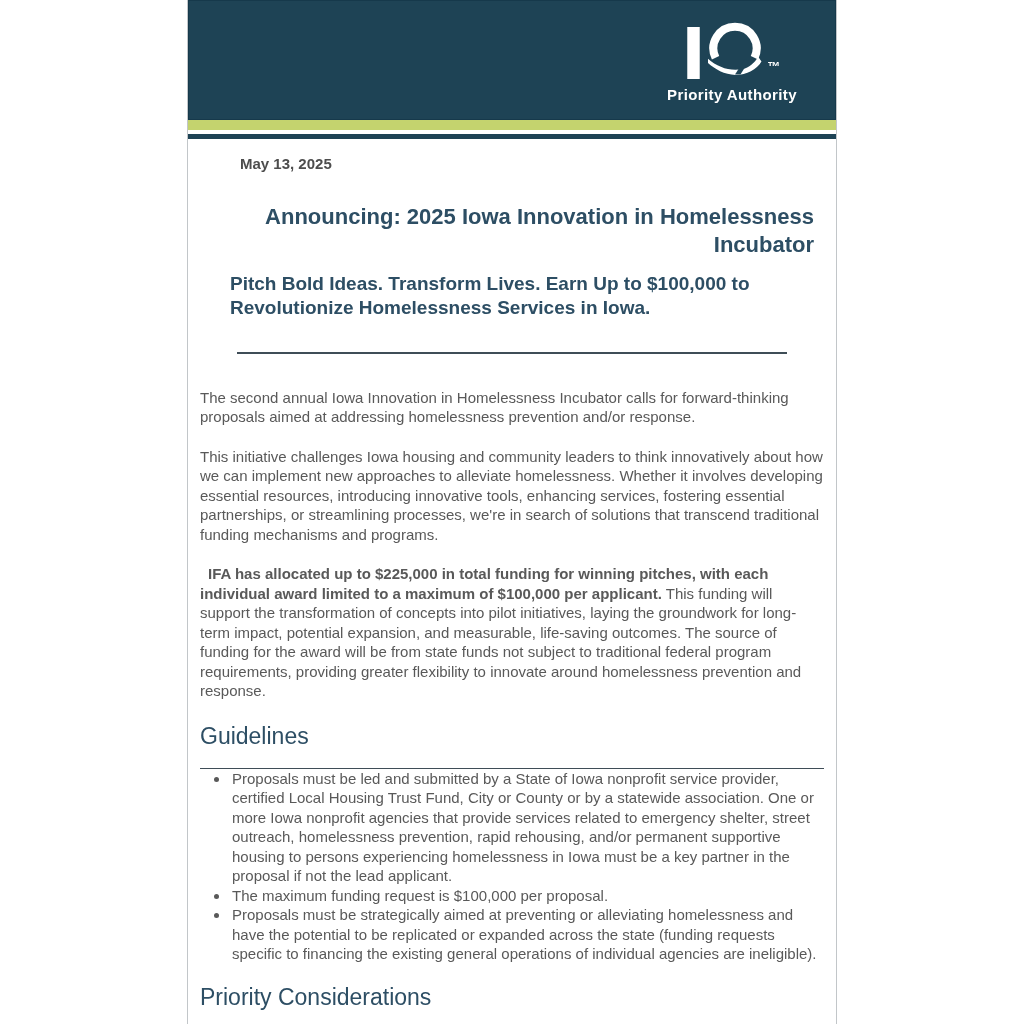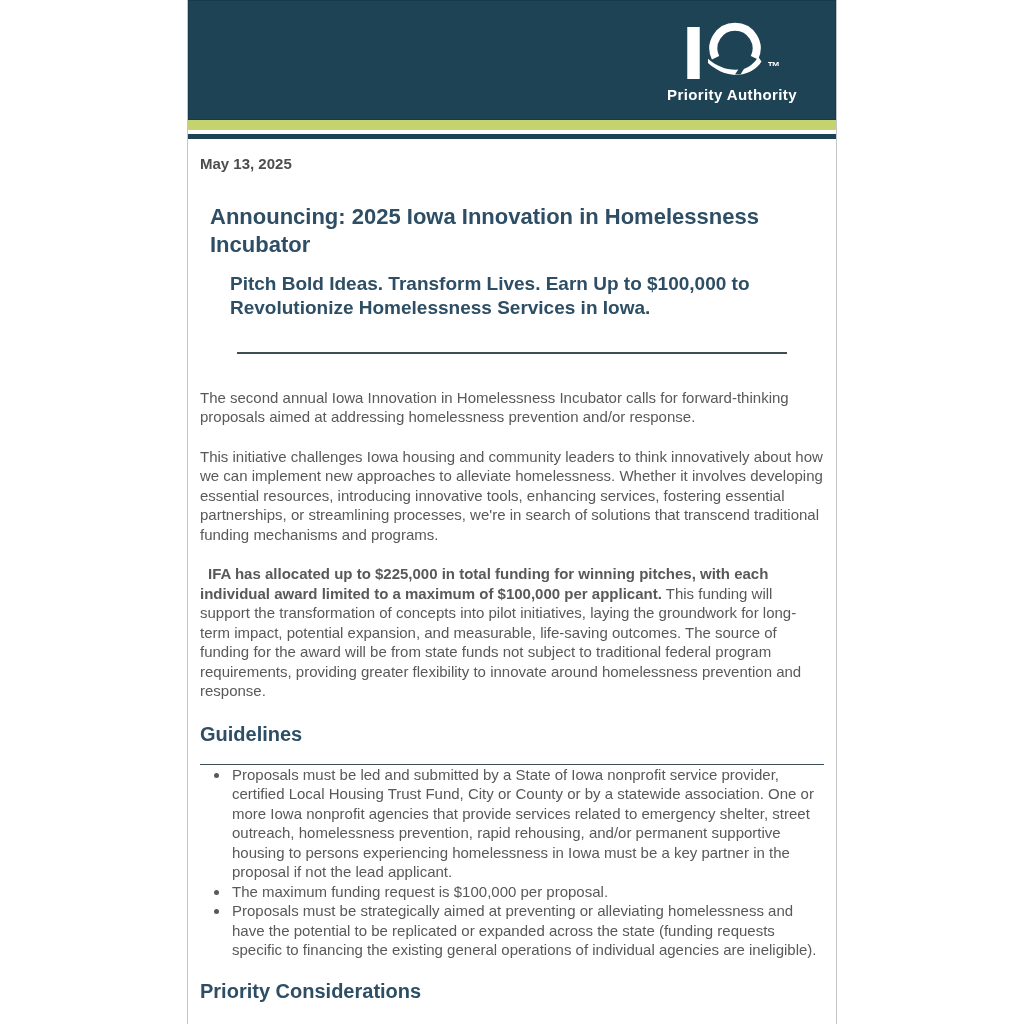--- a/index.html
+++ b/index.html
@@ -38,24 +38,24 @@
     font-size:15px;font-weight:700;color:#ffffff;letter-spacing:.4px;
     margin-top:-3px;text-align:center;
   }
   
   .stripe-lime{height:10px;background:var(--lime);}
   .stripe-white{height:4px;background:#ffffff;}
   .stripe-navy{height:5px;background:var(--navy);}
   
   .article-body{padding:16px 12px 40px 12px;}
   .date-line{
-    font-size:15px;font-weight:700;color:var(--date-text);
+    font-size:15px;font-weight:700;color:var(--date-text);margin-left:40px;
   }
   .article-title{
-    margin-top:31px;text-align:left;
+    margin-top:31px;text-align:right;
     font-size:22px;line-height:1.25;font-weight:700;color:var(--heading);
     padding:0 10px;
   }
   .article-subtitle{
     margin-top:14px;text-align:left;
     font-size:19px;line-height:1.25;font-weight:700;color:var(--heading);
     padding:0 30px;
   }
   hr.title-divider{
     border:none;border-top:2px solid var(--divider);
@@ -66,21 +66,21 @@
     width:100%;margin:18px 0 0 0;
   }
   p.body-para{
     margin-top:20px;
     font-size:15px;line-height:1.3;color:var(--body-text);
   }
   p.body-para.first{margin-top:34px;}
   p.body-para b{font-weight:700;color:var(--body-text);margin-left:8px;}
   h3.section-heading{
     margin-top:22px;
-    font-size:20px;font-weight:700;color:var(--heading);
+    font-size:23px;font-weight:400;color:var(--heading);
   }
   ul.guidelines-list{
     padding-left:30px;
   }
   ul.guidelines-list li{
     font-size:15px;line-height:1.3;color:var(--body-text);
     padding-left:2px;
   }
   h3.priority-heading{margin-top:20px;}
 </style>

